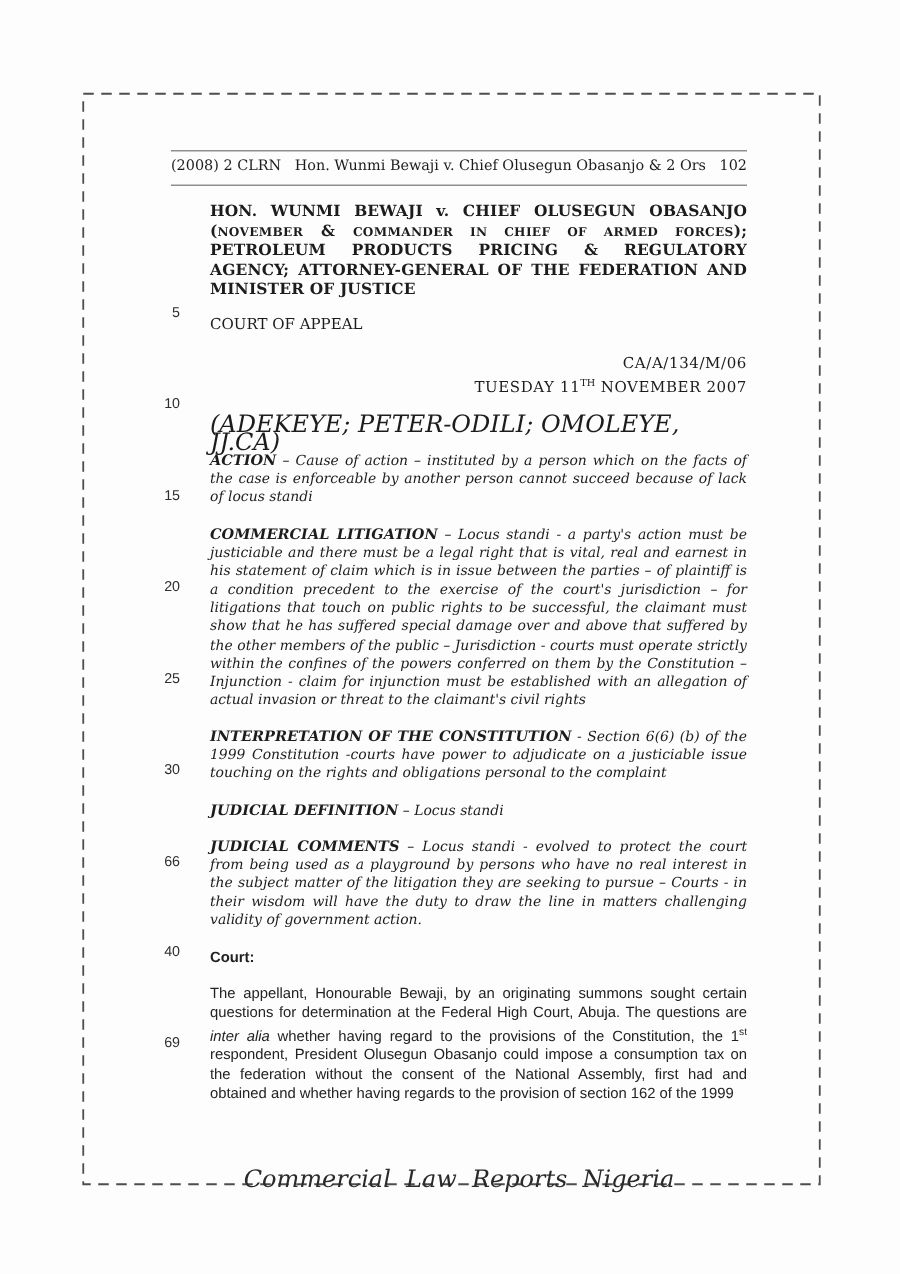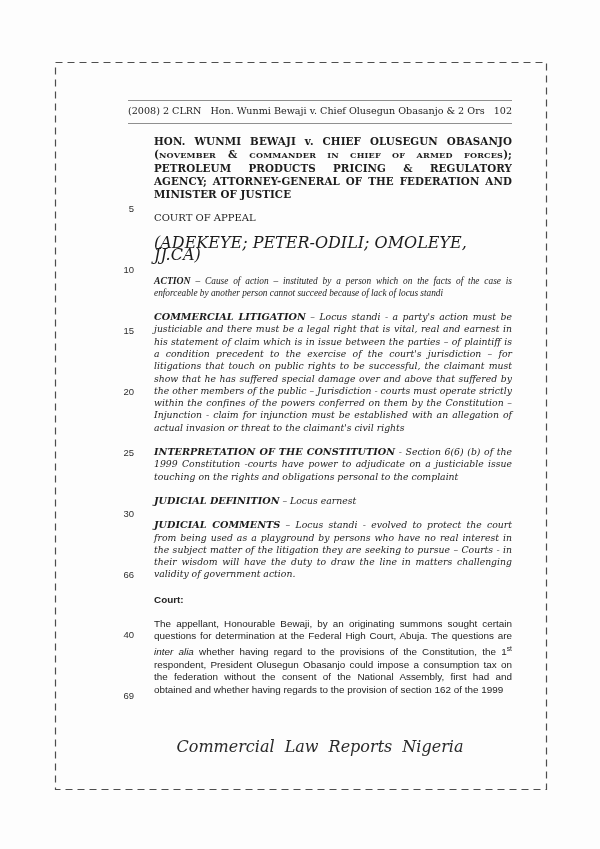--- a/index.html
+++ b/index.html
@@ -7,21 +7,21 @@
     width: 600px; height: 849px;
     background: #fdfdfd;
     position: relative;
     font-family: "DejaVu Serif", serif;
     color: #1c1c1c;
     -webkit-font-smoothing: antialiased;
   }
   .page-frame { position: absolute; left: 0; top: 0; width: 600px; height: 849px; }
 
   .content {
-    position: absolute; left: 128px; top: 100px; width: 384px;
+    position: absolute; left: 114px; top: 100px; width: 384px;
   }
   .rule { border: none; border-top: 1px solid #8f8f8f; margin: 0; }
   .rule2 { margin-top: 6px; }
 
   .header-row {
     display: flex; justify-content: space-between; align-items: baseline;
     padding-top: 4px; font-size: 9.6px; line-height: 12px;
   }
   .byline {
     text-align: right; font-style: italic; margin-top: 8px;
@@ -40,21 +40,21 @@
   .case-ref { margin-top: 12px; text-align: right; font-size: 10px; line-height: 13px; letter-spacing: 0.4px; }
   .case-ref sup { font-size: 6.5px; letter-spacing: 0; }
 
   .panel { margin: 12px 0 0 26px; font-style: italic; font-size: 16px; line-height: 12px; }
 
   .headnote {
     margin: 12px 0 0 26px; width: 358px;
     font-style: italic; font-size: 9.3px; line-height: 12.3px;
     text-align: justify;
   }
-  .headnote.first { margin-top: 14px; font-family: Liberation Serif, serif; }
+  .headnote.first { margin-top: 1px; }
   .headnote b { font-size: 9.7px; }
 
   .sans { font-family: "Liberation Sans", sans-serif; font-style: normal; }
   .facts-heading {
     margin: 13px 0 0 26px; font-weight: bold; font-size: 9.9px; line-height: 12px;
     color: #222;
   }
   .facts-para {
     margin: 12px 0 0 26px; width: 358px;
     font-size: 9.9px; line-height: 12.6px; text-align: justify; color: #222;
@@ -92,30 +92,34 @@
 
 
   <hr class="rule rule2">
 
   <div class="case-heading"><span>HON. WUNMI BEWAJI v. CHIEF OLUSEGUN OBASANJO (</span><span class="sc">NOVEMBER</span><span> &amp; </span><span class="sc">COMMANDER IN CHIEF OF ARMED FORCES</span><span>); PETROLEUM PRODUCTS PRICING &amp; REGULATORY AGENCY; ATTORNEY-GENERAL OF THE FEDERATION AND MINISTER OF JUSTICE</span></div>
 
   <div class="court-block">
     <div>COURT OF APPEAL</div>
   </div>
 
+  <div class="case-ref">
+    <div>CA/A/134/M/06</div>
+    <div><span>TUESDAY 11</span><sup>TH</sup><span> NOVEMBER 2007</span></div>
+  </div>
 
   <div class="panel">(ADEKEYE; PETER-ODILI; OMOLEYE, JJ.CA)</div>
 
   <p class="headnote first"><b>ACTION</b><span> – Cause of action – instituted by a person which on the facts of the case is enforceable by another person cannot succeed because of lack of locus standi</span></p>
 
   <p class="headnote"><b>COMMERCIAL LITIGATION</b><span> – Locus standi - a party's action must be justiciable and there must be a legal right that is vital, real and earnest in his statement of claim which is in issue between the parties  – of plaintiff is a condition precedent to the exercise of the court's jurisdiction  – for litigations that touch on public rights to be successful, the claimant must show that he has suffered special damage over and above that suffered by the other members of the public – Jurisdiction - courts must operate strictly within the confines of the powers conferred on them by the Constitution – Injunction - claim for injunction must be established with an allegation of actual invasion or threat to the claimant's civil rights</span></p>
 
   <p class="headnote"><b>INTERPRETATION OF THE CONSTITUTION</b><span> - Section 6(6) (b) of the 1999 Constitution -courts have power to adjudicate on a justiciable issue touching on the rights and obligations personal to the complaint</span></p>
 
-  <p class="headnote"><b>JUDICIAL DEFINITION</b><span> – Locus earnest</span></p>
+  <p class="headnote"><b>JUDICIAL DEFINITION</b><span> – Locus standi</span></p>
 
   <p class="headnote"><b>JUDICIAL COMMENTS</b><span> – Locus standi - evolved to protect the court from being used as a playground by persons who have no real interest in the subject matter of the litigation they are seeking to pursue – Courts - in their wisdom will have the duty to draw the line in matters challenging validity of government action.</span></p>
 
   <div class="facts-heading sans">Court:</div>
 
   <p class="facts-para sans"><span>The appellant, Honourable Bewaji, by an originating summons sought certain questions for determination at the Federal High Court, Abuja. The questions are </span><span class="it">inter alia</span><span> whether having regard to the provisions of the Constitution, the 1</span><sup>st</sup><span> respondent, President Olusegun Obasanjo could impose a consumption tax on the federation without the consent of the National Assembly, first had and obtained and whether having regards to the provision of section 162 of the 1999</span></p>
 
   <div class="footer">Commercial Law Reports Nigeria</div>
 
   <span class="ln" style="top:104px">5</span>

